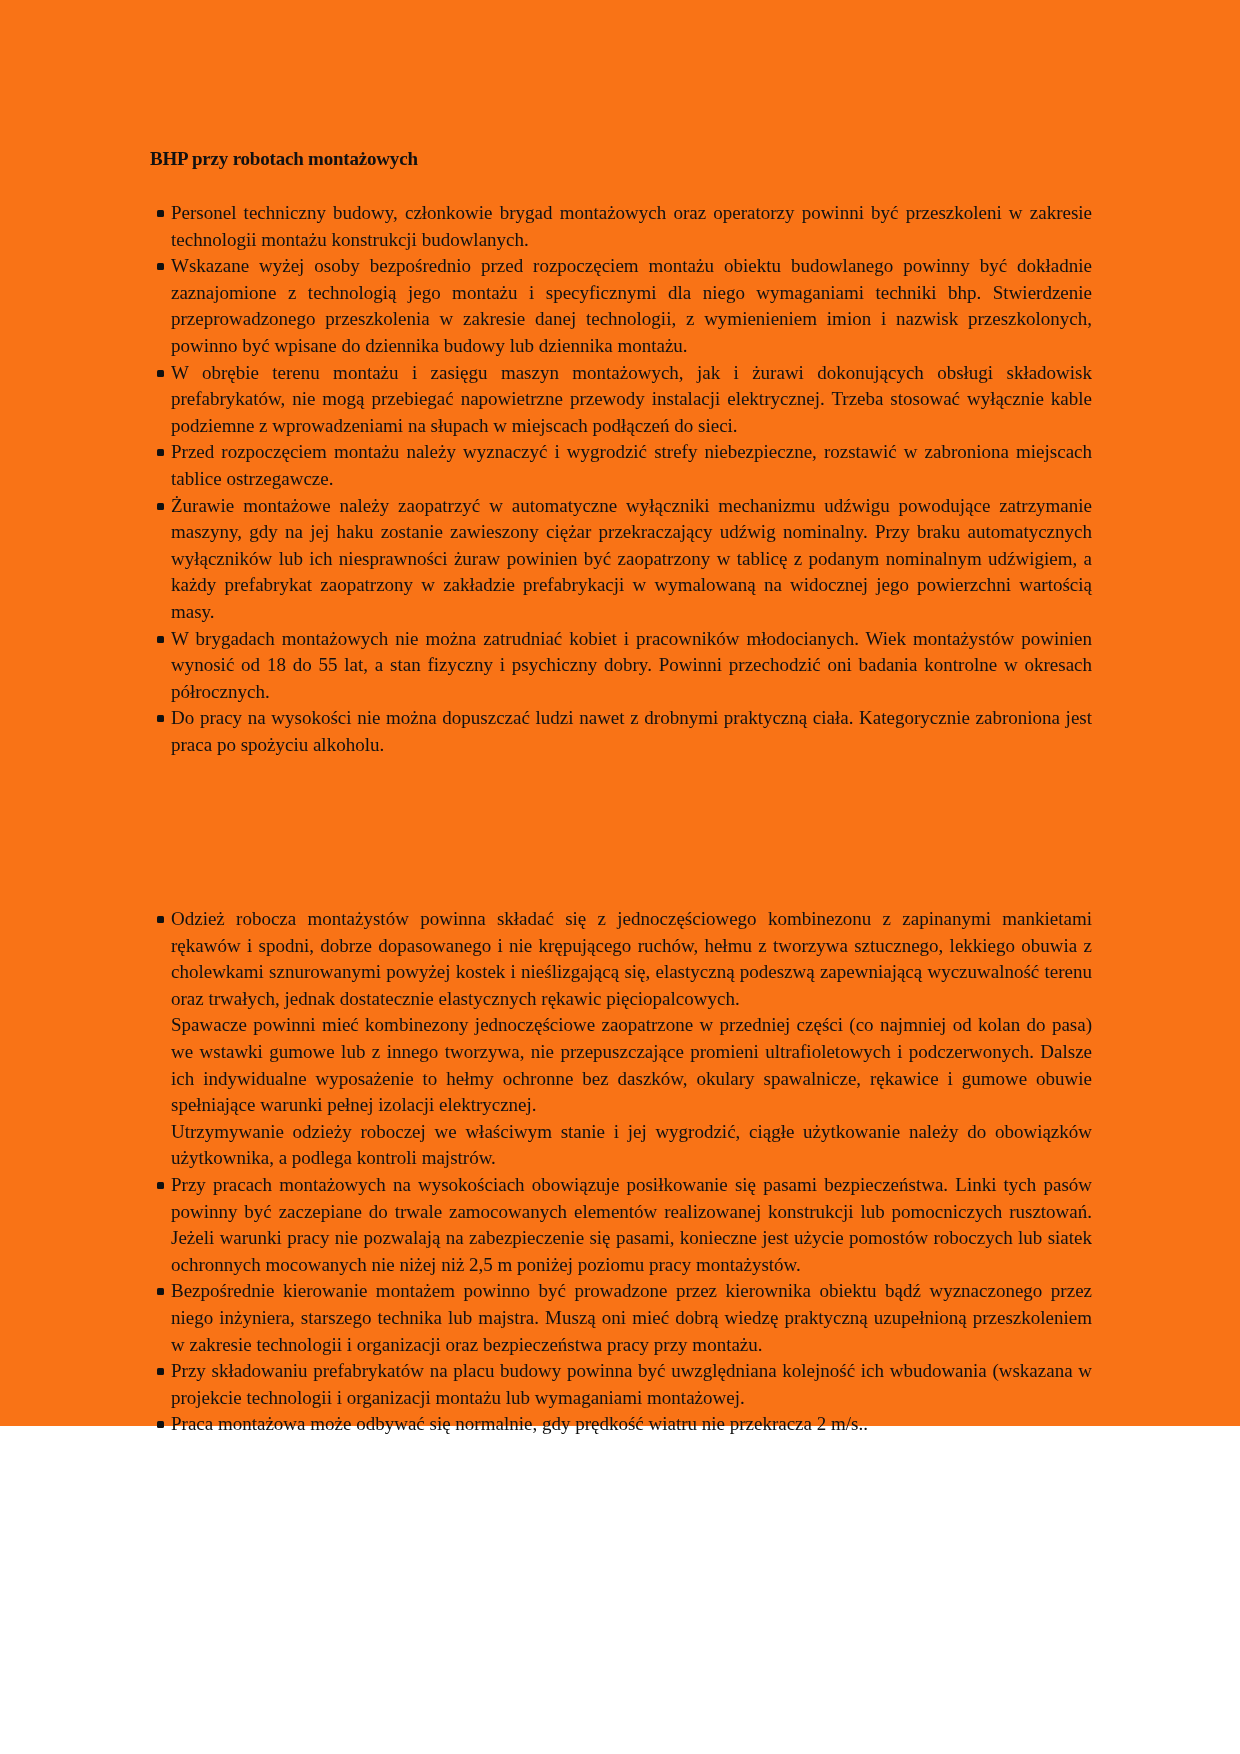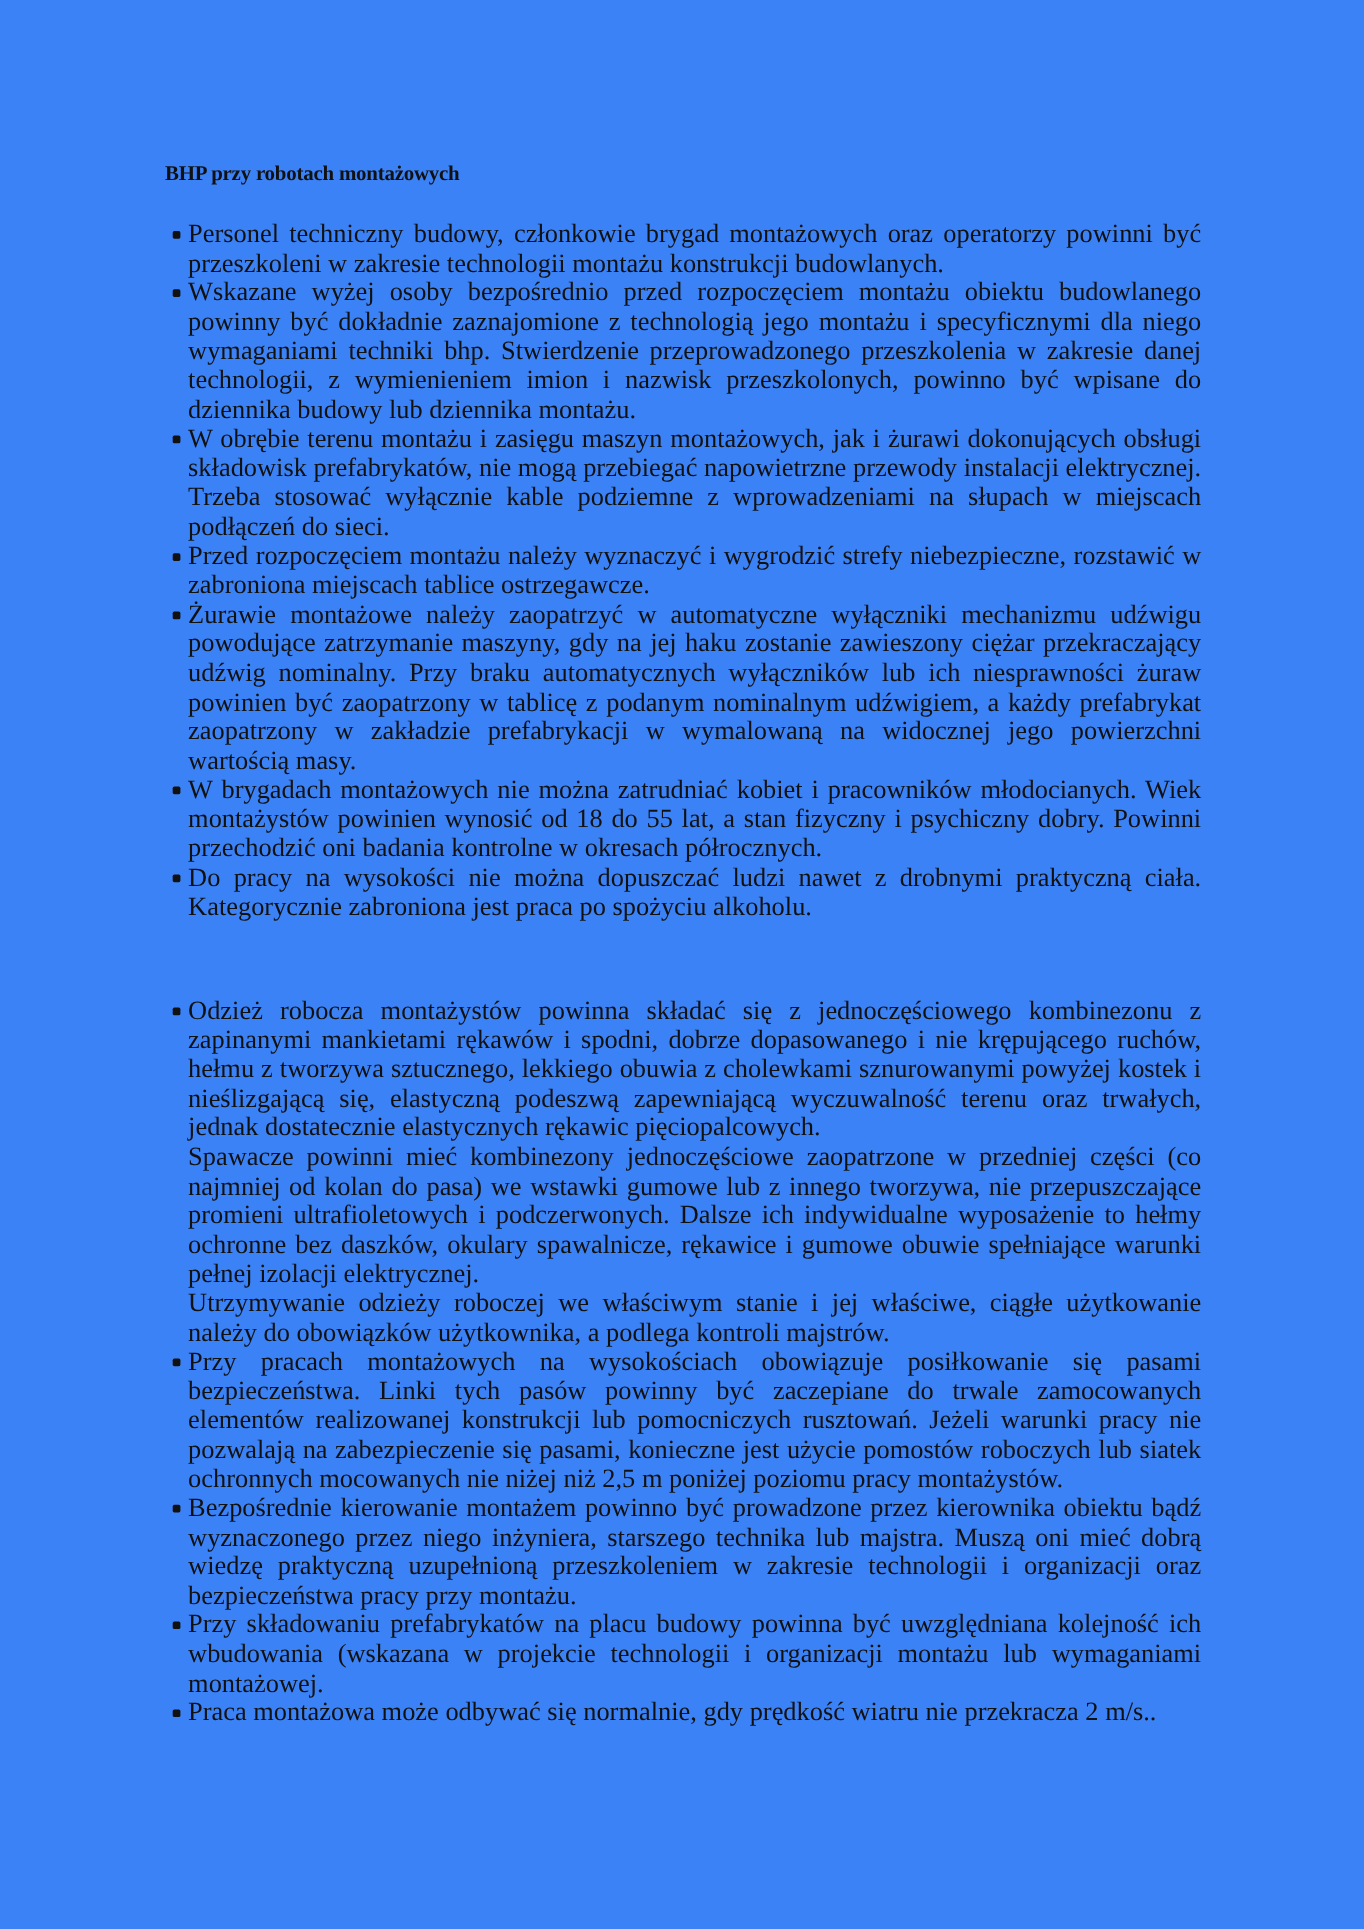--- a/index.html
+++ b/index.html
@@ -1,28 +1,28 @@
 <!DOCTYPE html>
 <html><head>
 <meta charset="utf-8">
 <style>
   html, body { margin: 0; padding: 0; background: #ffffff; }
   body { width: 1240px; height: 1754px; position: relative; overflow: hidden; }
   .page {
-    position: absolute; left: 0; top: 0; width: 1240px; height: 1754px;
-    background: #3b82f6; color: #111;
+    position: absolute; left: 0; top: 0; width: 1240px; height: 1426px;
+    background: #f97316; color: #111;
     font-family: "Liberation Serif", "DejaVu Serif", serif;
   }
   .title {
     position: absolute; left: 150px; top: 148px;
     font-size: 19px; font-weight: bold; letter-spacing: -0.2px;
   }
   .list {
     position: absolute; left: 150px; width: 942px; margin: 0; padding: 0; list-style: none;
-    font-size: 24px; line-height: 26.6px; text-align: justify;
+    font-size: 19px; line-height: 26.6px; text-align: justify;
   }
   .list li { position: relative; padding-left: 21px; margin: 0; }
   .bullet {
     position: absolute; left: 7px; top: 10px; width: 7px; height: 7px;
     background: #111; border-radius: 1.5px;
   }
   .list1 { top: 200px; }
   .list2 { top: 906px; }
   .para { display: block; }
 </style>
@@ -40,20 +40,20 @@
     <li><span class="bullet"></span><span>Żurawie montażowe należy zaopatrzyć w automatyczne wyłączniki mechanizmu udźwigu powodujące zatrzymanie maszyny, gdy na jej haku zostanie zawieszony ciężar przekraczający udźwig nominalny. Przy braku automatycznych wyłączników lub ich niesprawności żuraw powinien być zaopatrzony w tablicę z podanym nominalnym udźwigiem, a każdy prefabrykat zaopatrzony w zakładzie prefabrykacji w wymalowaną na widocznej jego powierzchni wartością masy.</span></li>
     <li><span class="bullet"></span><span>W brygadach montażowych nie można zatrudniać kobiet i pracowników młodocianych. Wiek montażystów powinien wynosić od 18 do 55 lat, a stan fizyczny i psychiczny dobry. Powinni przechodzić oni badania kontrolne w okresach półrocznych.</span></li>
     <li><span class="bullet"></span><span>Do pracy na wysokości nie można dopuszczać ludzi nawet z drobnymi praktyczną ciała. Kategorycznie zabroniona jest praca po spożyciu alkoholu.</span></li>
   </ul>
 
   <ul class="list list2">
     <li>
       <span class="bullet"></span>
       <span class="para">Odzież robocza montażystów powinna składać się z jednoczęściowego kombinezonu z zapinanymi mankietami rękawów i spodni, dobrze dopasowanego i nie krępującego ruchów, hełmu z tworzywa sztucznego, lekkiego obuwia z cholewkami sznurowanymi powyżej kostek i nieślizgającą się, elastyczną podeszwą zapewniającą wyczuwalność terenu oraz trwałych, jednak dostatecznie elastycznych rękawic pięciopalcowych.</span>
       <span class="para">Spawacze powinni mieć kombinezony jednoczęściowe zaopatrzone w przedniej części (co najmniej od kolan do pasa) we wstawki gumowe lub z innego tworzywa, nie przepuszczające promieni ultrafioletowych i podczerwonych. Dalsze ich indywidualne wyposażenie to hełmy ochronne bez daszków, okulary spawalnicze, rękawice i gumowe obuwie spełniające warunki pełnej izolacji elektrycznej.</span>
-      <span class="para">Utrzymywanie odzieży roboczej we właściwym stanie i jej właściwe, ciągłe użytkowanie należy do obowiązków użytkownika, a podlega kontroli majstrów.</span>
+      <span class="para">Utrzymywanie odzieży roboczej we właściwym stanie i jej wygrodzić, ciągłe użytkowanie należy do obowiązków użytkownika, a podlega kontroli majstrów.</span>
     </li>
     <li><span class="bullet"></span><span>Przy pracach montażowych na wysokościach obowiązuje posiłkowanie się pasami bezpieczeństwa. Linki tych pasów powinny być zaczepiane do trwale zamocowanych elementów realizowanej konstrukcji lub pomocniczych rusztowań. Jeżeli warunki pracy nie pozwalają na zabezpieczenie się pasami, konieczne jest użycie pomostów roboczych lub siatek ochronnych mocowanych nie niżej niż 2,5 m poniżej poziomu pracy montażystów.</span></li>
     <li><span class="bullet"></span><span>Bezpośrednie kierowanie montażem powinno być prowadzone przez kierownika obiektu bądź wyznaczonego przez niego inżyniera, starszego technika lub majstra. Muszą oni mieć dobrą wiedzę praktyczną uzupełnioną przeszkoleniem w zakresie technologii i organizacji oraz bezpieczeństwa pracy przy montażu.</span></li>
     <li><span class="bullet"></span><span>Przy składowaniu prefabrykatów na placu budowy powinna być uwzględniana kolejność ich wbudowania (wskazana w projekcie technologii i organizacji montażu lub wymaganiami montażowej.</span></li>
     <li><span class="bullet"></span><span>Praca montażowa może odbywać się normalnie, gdy prędkość wiatru nie przekracza 2 m/s..</span></li>
   </ul>
 </div>
 
 </body></html>

